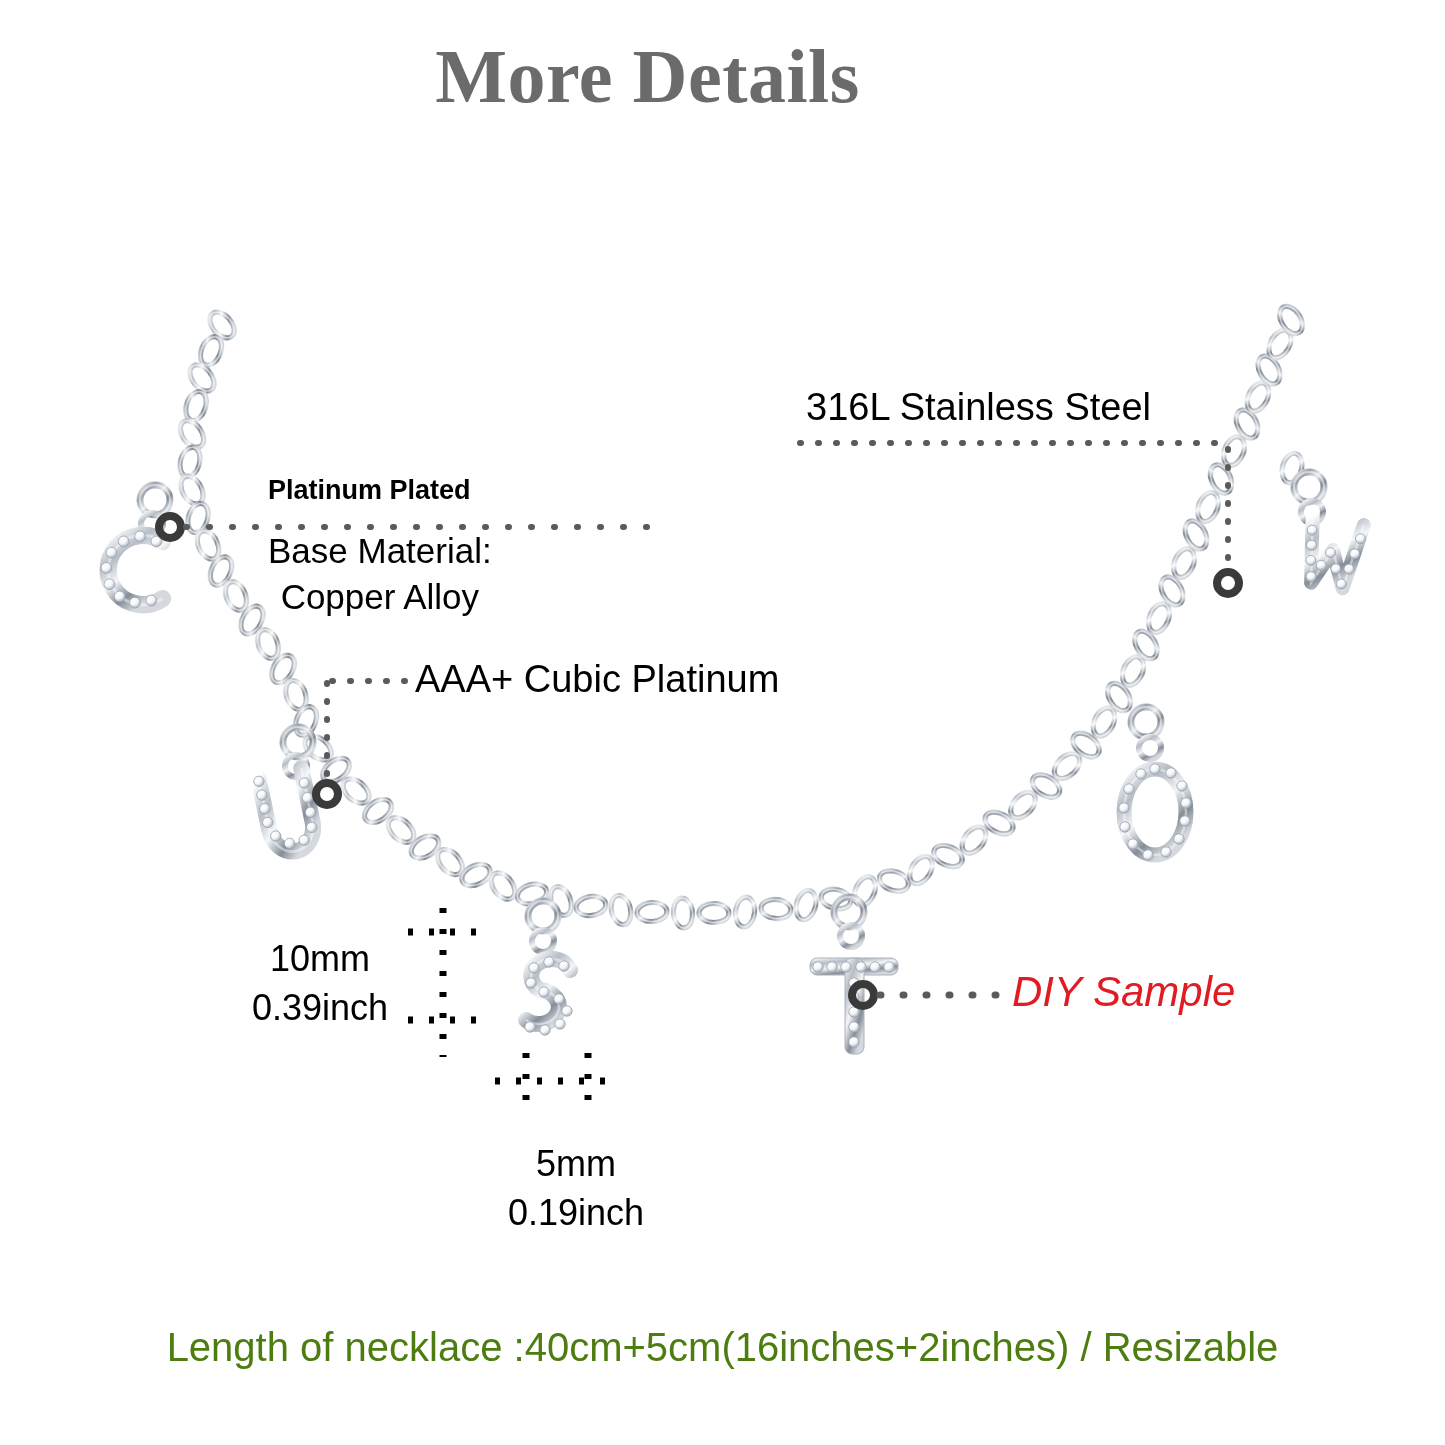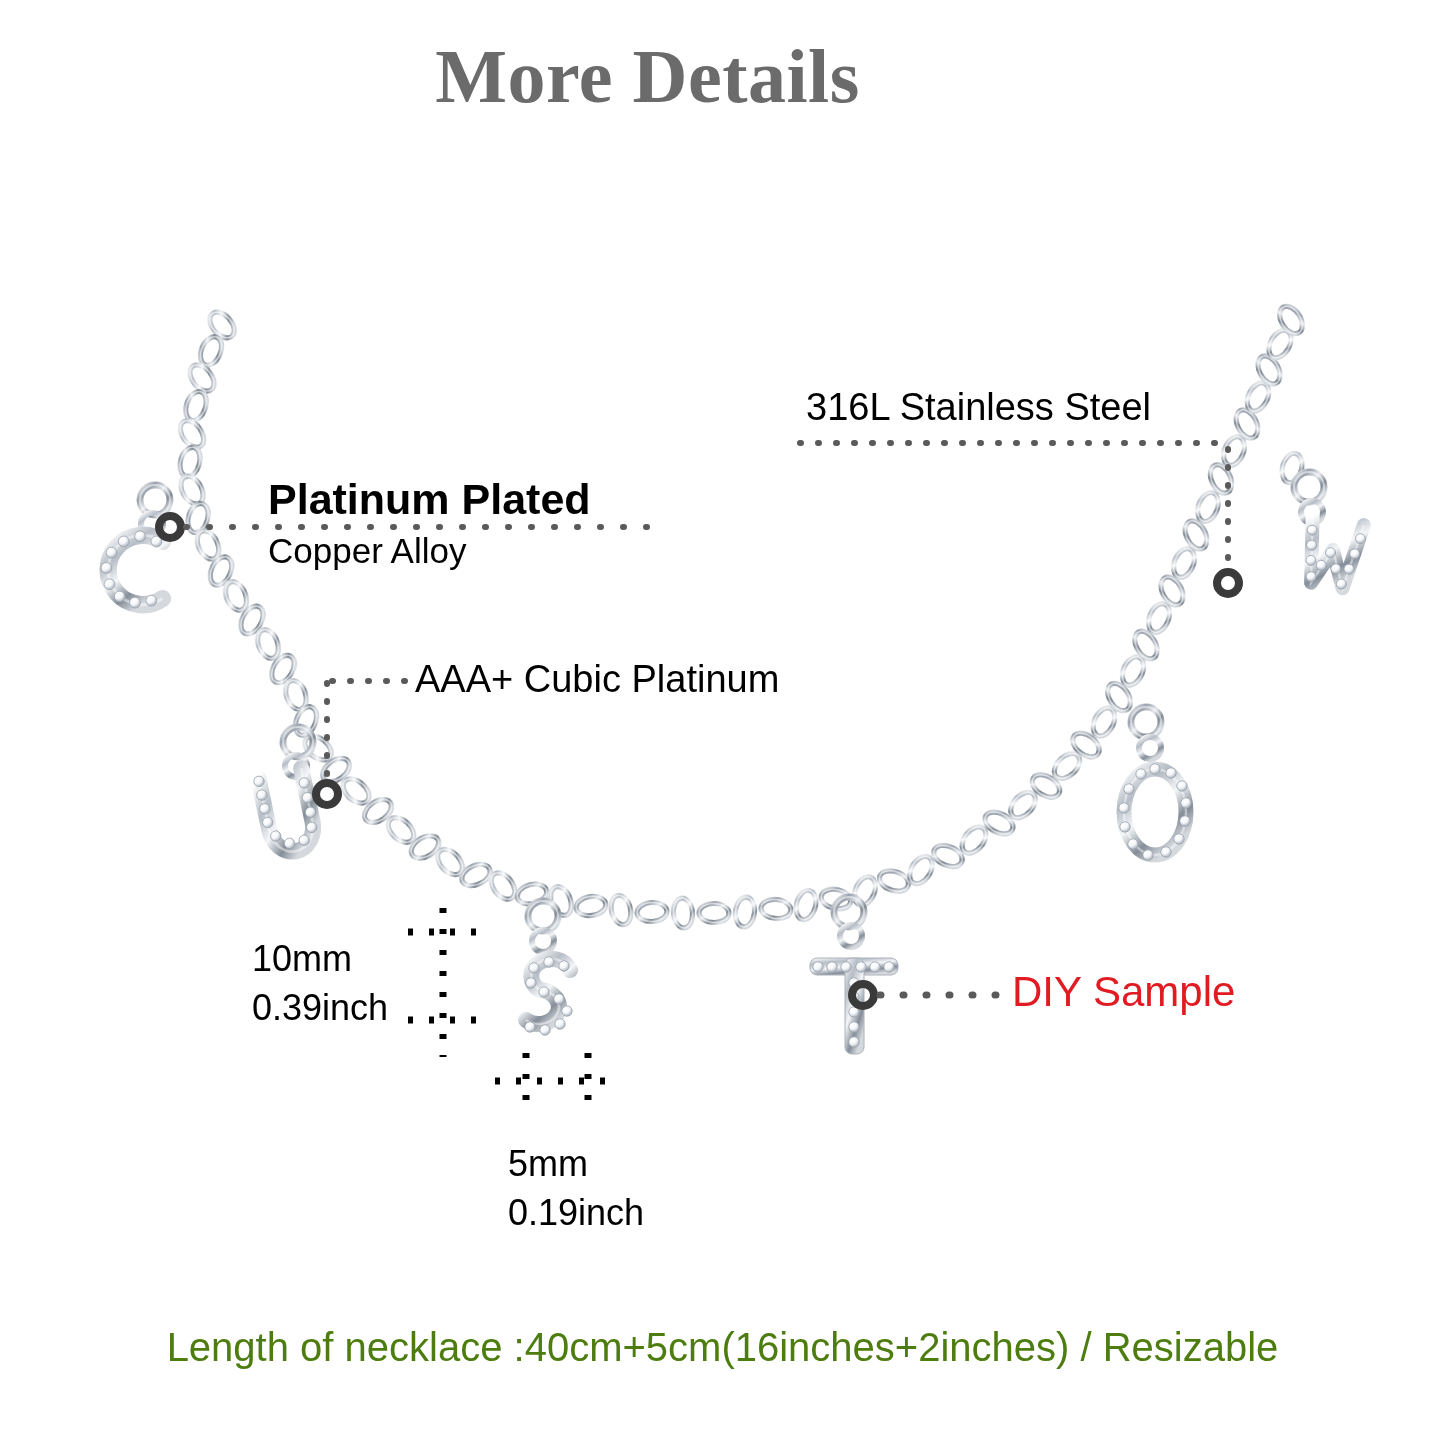--- a/index.html
+++ b/index.html
@@ -43,26 +43,27 @@
     height: 1445px;
     pointer-events: none;
   }
 
   
   .lbl {
     position: absolute;
     color: #000000;
     line-height: 1.12;
     white-space: nowrap;
+    text-align: center;
   }
 
   .lbl-platinum {
     left: 268px;
     top: 475px;
-    font-size: 43px;
+    font-size: 27px;
     font-weight: bold;
   }
   .lbl-platinum-sub {
     left: 268px;
     top: 528px;
     font-size: 35px;
     font-weight: normal;
     line-height: 1.32;
   }
   .lbl-316l {
@@ -76,20 +77,21 @@
     top: 658px;
     font-size: 38px;
     font-weight: normal;
   }
   .lbl-diy {
     left: 1012px;
     top: 968px;
     font-size: 42px;
     font-weight: normal;
     color: #e01b22;
+    font-style: italic;
   }
   .lbl-dim-10mm {
     left: 252px;
     top: 935px;
     font-size: 36px;
     font-weight: normal;
     line-height: 1.35;
   }
   .lbl-dim-5mm {
     left: 508px;
@@ -411,20 +413,21 @@
 
       <line x1="526" y1="1053" x2="526" y2="1110" stroke="#000000" stroke-width="7" stroke-linecap="butt" stroke-dasharray="5 16"></line>
 
       <line x1="588" y1="1053" x2="588" y2="1110" stroke="#000000" stroke-width="7" stroke-linecap="butt" stroke-dasharray="5 16"></line>
     </g>
   </svg>
 
   <div class="lbl lbl-platinum">Platinum Plated</div>
 
   <div class="lbl lbl-platinum-sub">
+    <div>Base Material:</div>
     <div>Copper Alloy</div>
   </div>
 
   <div class="lbl lbl-316l">316L Stainless Steel</div>
 
   <div class="lbl lbl-cz">AAA+ Cubic Platinum</div>
 
   <div class="lbl lbl-diy">DIY Sample</div>
 
   <div class="lbl lbl-dim-10mm">

